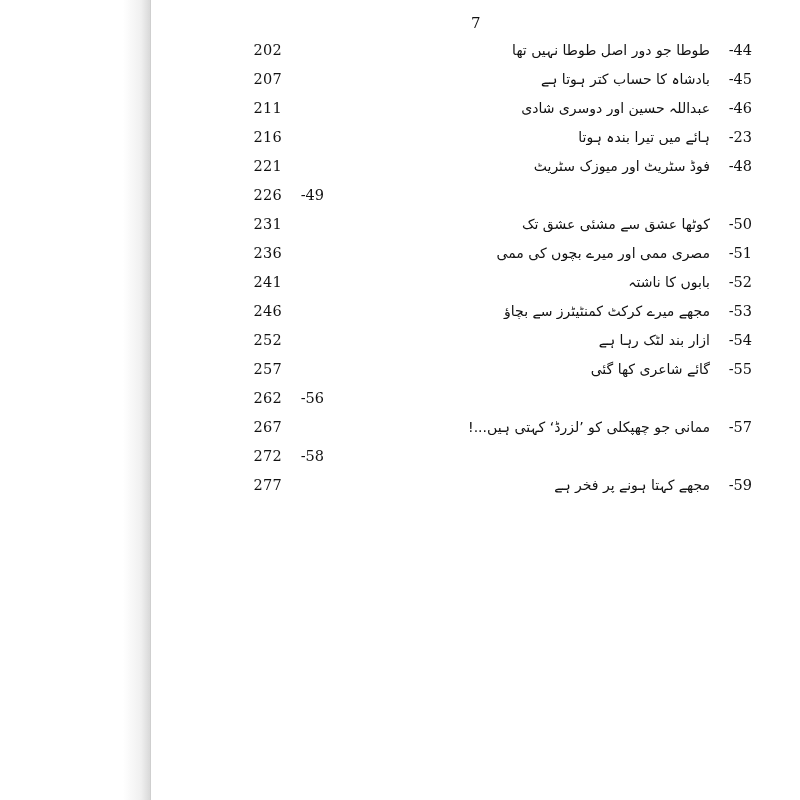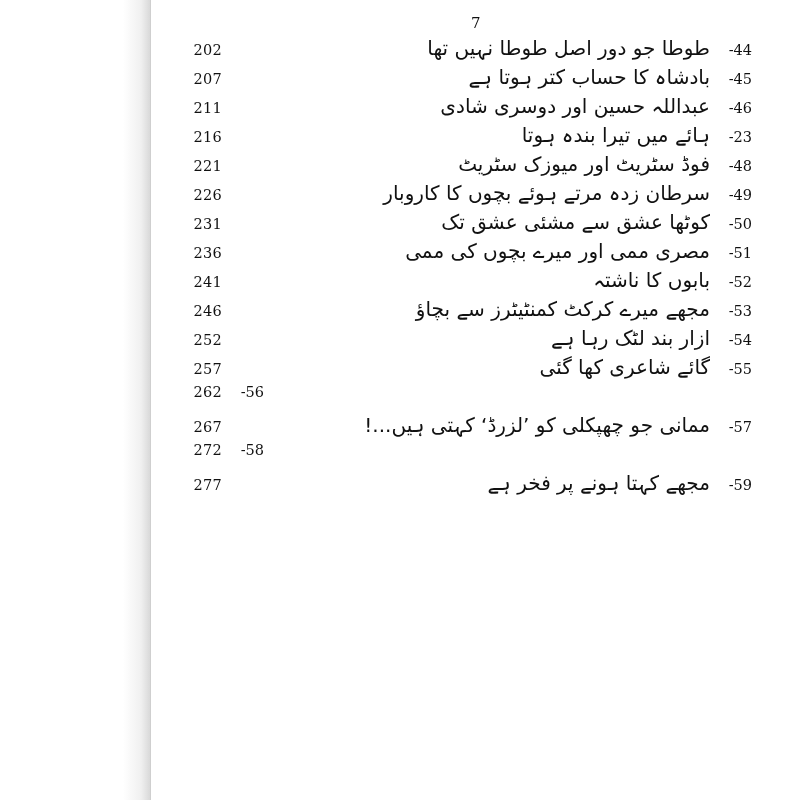--- a/index.html
+++ b/index.html
@@ -46,22 +46,23 @@
   }
   .page-number {
     text-align: center;
     font-family: "DejaVu Serif", serif;
     font-size: 15px;
     color: #111;
     padding-top: 14px;
     letter-spacing: 0.5px;
   }
   .toc {
-    margin-top: 4px;
+    margin-top: 10px;
     padding-right: 46px;
+    padding-left: 60px;
   }
   .toc-row {
     display: flex;
     align-items: baseline;
     justify-content: flex-start;
     height: 29px;
   }
   .toc-page {
     width: 70px;
     flex: 0 0 70px;
@@ -69,21 +70,21 @@
     font-family: "DejaVu Serif", serif;
     font-size: 14.5px;
     color: #111;
     letter-spacing: 0.3px;
   }
   .toc-title {
     flex: 1 1 auto;
     text-align: right;
     direction: rtl;
     font-family: "DejaVu Sans", sans-serif;
-    font-size: 20px;
+    font-size: 14px;
     color: #111;
     white-space: nowrap;
     overflow: hidden;
     padding-left: 14px;
   }
   .toc-num {
     flex: 0 0 42px;
     width: 42px;
     direction: rtl;
     font-family: "DejaVu Serif", serif;
@@ -129,21 +130,20 @@
       </div>
 
       <div class="toc-row">
         <div class="toc-page">221</div>
         <div class="toc-title">فوڈ سٹریٹ اور میوزک سٹریٹ</div>
         <div class="toc-num">48-</div>
       </div>
 
       <div class="toc-row">
         <div class="toc-page">226</div>
-        <div class="toc-title">سرطان زدہ مرتے ہوئے بچوں کا کاروبار</div>
         <div class="toc-num">49-</div>
       </div>
 
       <div class="toc-row">
         <div class="toc-page">231</div>
         <div class="toc-title">کوٹھا عشق سے مشئی عشق تک</div>
         <div class="toc-num">50-</div>
       </div>
 
       <div class="toc-row">

